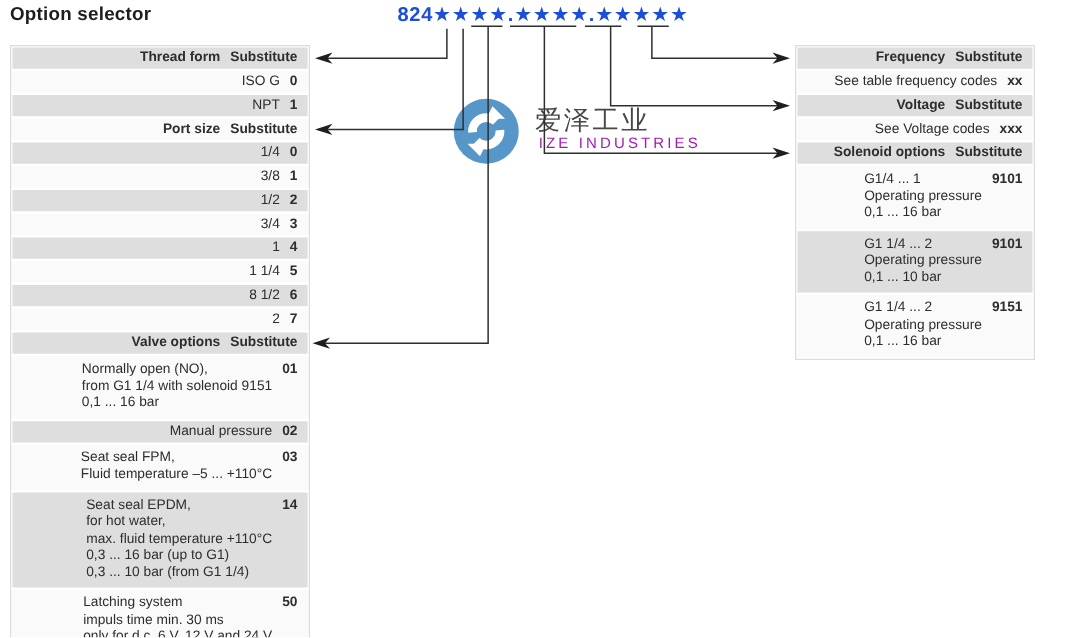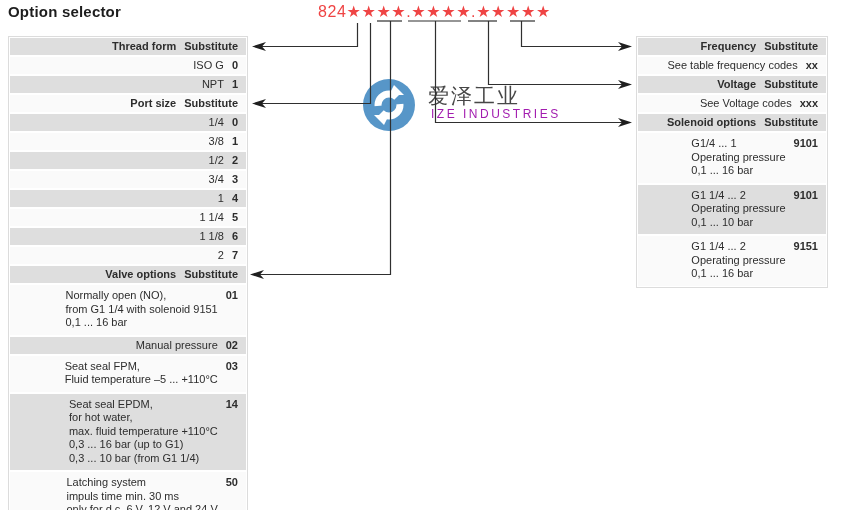--- a/index.html
+++ b/index.html
@@ -1,19 +1,19 @@
 <!DOCTYPE html>
 <html><head>
 <meta charset="utf-8">
 <style>
   html,body{margin:0;padding:0;background:#fff;}
   .page{position:relative;width:860px;height:510px;background:#ffffff;overflow:hidden;
         font-family:"Liberation Sans","DejaVu Sans",sans-serif;color:#2d2d2d;}
   .title{position:absolute;left:8px;top:3px;font-size:15px;font-weight:bold;color:#1d1d1d;letter-spacing:.2px;}
-  .code{position:absolute;left:318px;top:2px;font-size:16px;font-weight:normal;color:#ef4444;letter-spacing:.6px;white-space:nowrap;text-align:right;}
+  .code{position:absolute;left:318px;top:2px;font-size:16px;font-weight:bold;color:#1d4ed8;letter-spacing:.6px;white-space:nowrap;text-align:right;}
   .tbl{position:absolute;top:36px;border:1px solid #dcdcdc;background:#fff;padding:1px;box-sizing:border-box;z-index:3;}
   .tbl-left{left:8px;width:240px;}
   .tbl-right{left:636px;width:192px;}
   .row{display:flex;justify-content:flex-end;align-items:center;background:#fafafa;
        margin-bottom:2px;padding:0 8px;min-height:17px;font-size:11px;line-height:17px;}
   .row:last-child{margin-bottom:0;}
   .row.g{background:#dedede;}
   .row.hdr .lbl,.row.hdr .val{font-weight:bold;}
   .row.multi{align-items:flex-start;padding-top:4px;padding-bottom:5px;line-height:13.5px;}
   .lbl{white-space:pre-line;}
@@ -106,21 +106,21 @@
       </div>
     <div class="row g">
         <span class="lbl">1</span>
         <span class="val">4</span>
       </div>
     <div class="row">
         <span class="lbl">1 1/4</span>
         <span class="val">5</span>
       </div>
     <div class="row g">
-        <span class="lbl">1 1/8</span>
+        <span class="lbl">8 1/2</span>
         <span class="val">6</span>
       </div>
     <div class="row">
         <span class="lbl">2</span>
         <span class="val">7</span>
       </div>
     <div class="row g hdr">
         <span class="lbl">Valve options</span>
         <span class="val">Substitute</span>
       </div>

